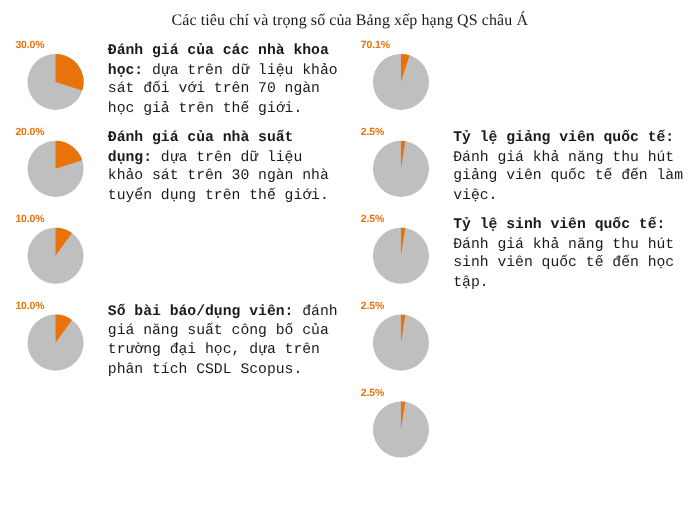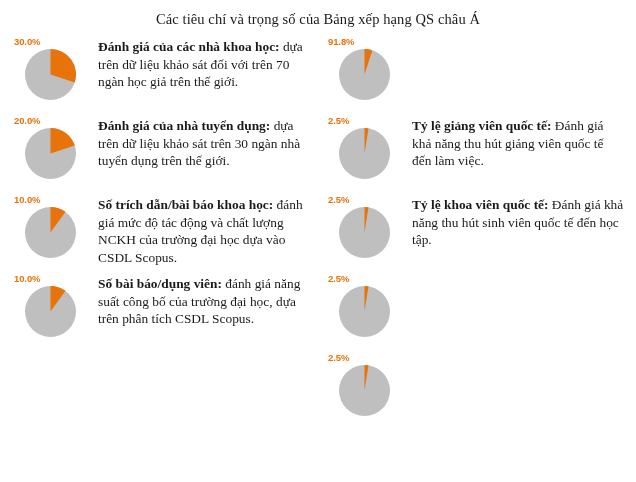--- a/index.html
+++ b/index.html
@@ -70,21 +70,21 @@
     display: block;
   }
   .text-cell {
     flex: 1;
     box-sizing: border-box;
     padding-right: 8px;
     padding-top: 4px;
     font-size: 13.4px;
     line-height: 17.6px;
     color: #1a1a1a;
-    font-family: Liberation Serif, serif;
+    font-family: Liberation Mono, monospace;
   }
   .text-cell b {
     font-weight: bold;
   }
   .col-left .criterion { min-height: 79px; justify-content: space-between; }
   .col-right .criterion { min-height: 79px; }
 </style>
 </head>
 <body>
 
@@ -109,51 +109,50 @@
         <div class="criterion">
           <div class="chart-cell">
             <div class="pct-label">20.0%</div>
             <div class="pie-wrap">
               <svg class="pie" width="53" height="53" viewBox="0 0 53 53">
                 <circle cx="26.5" cy="26.5" r="25.5" fill="#BFBFBF"></circle>
                 <path d="M 26.5 26.5 L 26.50 1.00 A 25.5 25.5 0 0 1 50.75 18.62 Z" fill="#E8730A"></path>
               </svg>
             </div>
           </div>
-          <div class="text-cell"><b>Đánh giá của nhà tuyển dụng:</b><span> dựa trên dữ liệu khảo sát trên 30 ngàn nhà tuyển dụng trên thế giới.</span></div>
+          <div class="text-cell"><b>Đánh giá của nhà suất dụng:</b><span> dựa trên dữ liệu khảo sát trên 30 ngàn nhà tuyển dụng trên thế giới.</span></div>
         </div>
         <div class="criterion">
           <div class="chart-cell">
             <div class="pct-label">10.0%</div>
             <div class="pie-wrap">
               <svg class="pie" width="53" height="53" viewBox="0 0 53 53">
                 <circle cx="26.5" cy="26.5" r="25.5" fill="#BFBFBF"></circle>
                 <path d="M 26.5 26.5 L 26.50 1.00 A 25.5 25.5 0 0 1 41.49 5.87 Z" fill="#E8730A"></path>
               </svg>
             </div>
           </div>
-          <div class="text-cell"><b>Số trích dẫn/bài báo khoa học:</b><span> đánh giá mức độ tác động và chất lượng NCKH của trường đại học dựa vào CSDL  Scopus.</span></div>
         </div>
         <div class="criterion">
           <div class="chart-cell">
             <div class="pct-label">10.0%</div>
             <div class="pie-wrap">
               <svg class="pie" width="53" height="53" viewBox="0 0 53 53">
                 <circle cx="26.5" cy="26.5" r="25.5" fill="#BFBFBF"></circle>
                 <path d="M 26.5 26.5 L 26.50 1.00 A 25.5 25.5 0 0 1 41.49 5.87 Z" fill="#E8730A"></path>
               </svg>
             </div>
           </div>
           <div class="text-cell"><b>Số bài báo/dụng viên:</b><span> đánh giá năng suất công bố của trường đại học, dựa trên phân tích CSDL Scopus.</span></div>
         </div>
       </div>
     <div class="column col-right">
         <div class="criterion">
           <div class="chart-cell">
-            <div class="pct-label">91.8%</div>
+            <div class="pct-label">70.1%</div>
             <div class="pie-wrap">
               <svg class="pie" width="53" height="53" viewBox="0 0 53 53">
                 <circle cx="26.5" cy="26.5" r="25.5" fill="#BFBFBF"></circle>
                 <path d="M 26.5 26.5 L 26.50 1.00 A 25.5 25.5 0 0 1 34.38 2.25 Z" fill="#E8730A"></path>
               </svg>
             </div>
           </div>
         </div>
         <div class="criterion">
           <div class="chart-cell">
@@ -170,21 +169,21 @@
         <div class="criterion">
           <div class="chart-cell">
             <div class="pct-label">2.5%</div>
             <div class="pie-wrap">
               <svg class="pie" width="53" height="53" viewBox="0 0 53 53">
                 <circle cx="26.5" cy="26.5" r="25.5" fill="#BFBFBF"></circle>
                 <path d="M 26.5 26.5 L 26.50 1.00 A 25.5 25.5 0 0 1 30.49 1.31 Z" fill="#E8730A"></path>
               </svg>
             </div>
           </div>
-          <div class="text-cell"><b>Tỷ lệ khoa viên quốc tế:</b><span> Đánh giá khả năng thu hút sinh viên quốc tế đến học tập.</span></div>
+          <div class="text-cell"><b>Tỷ lệ sinh viên quốc tế:</b><span> Đánh giá khả năng thu hút sinh viên quốc tế đến học tập.</span></div>
         </div>
         <div class="criterion">
           <div class="chart-cell">
             <div class="pct-label">2.5%</div>
             <div class="pie-wrap">
               <svg class="pie" width="53" height="53" viewBox="0 0 53 53">
                 <circle cx="26.5" cy="26.5" r="25.5" fill="#BFBFBF"></circle>
                 <path d="M 26.5 26.5 L 26.50 1.00 A 25.5 25.5 0 0 1 30.49 1.31 Z" fill="#E8730A"></path>
               </svg>
             </div>

